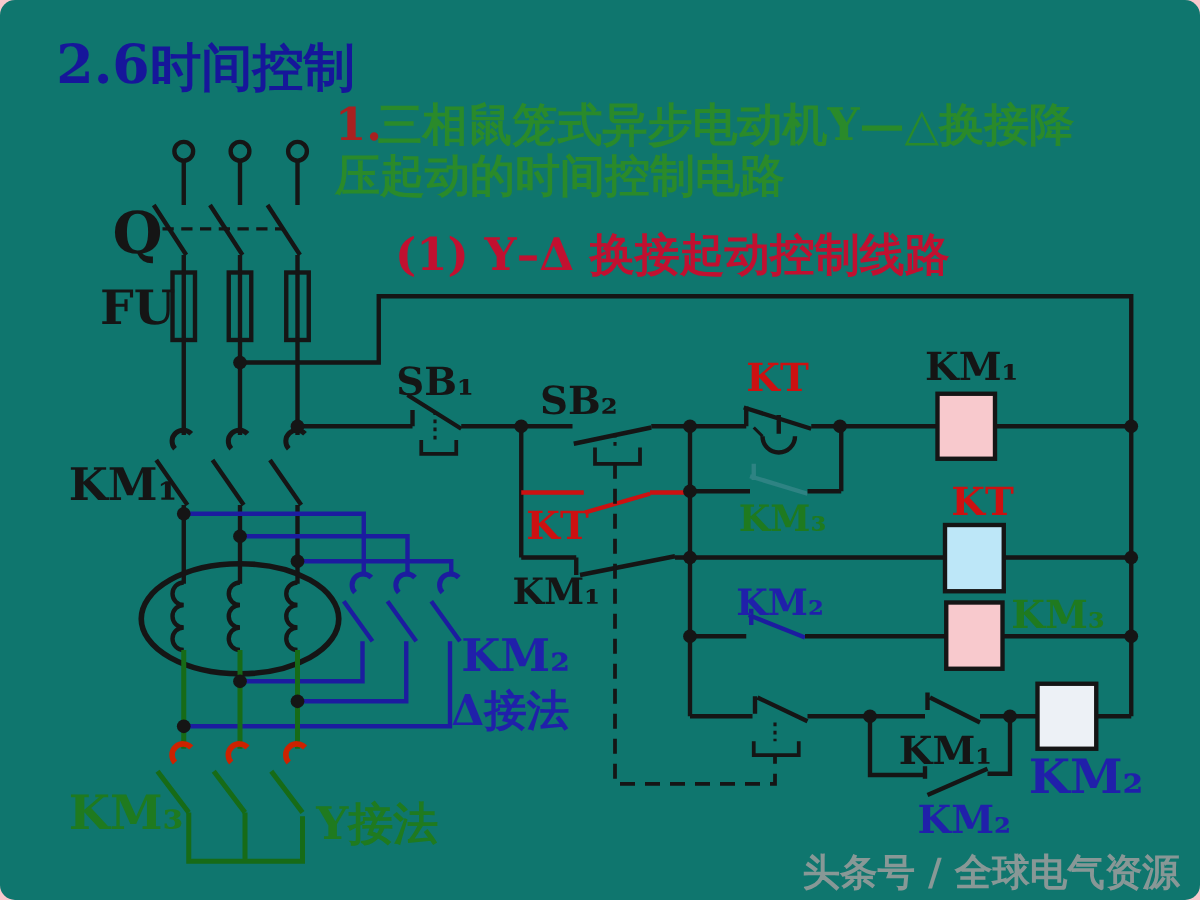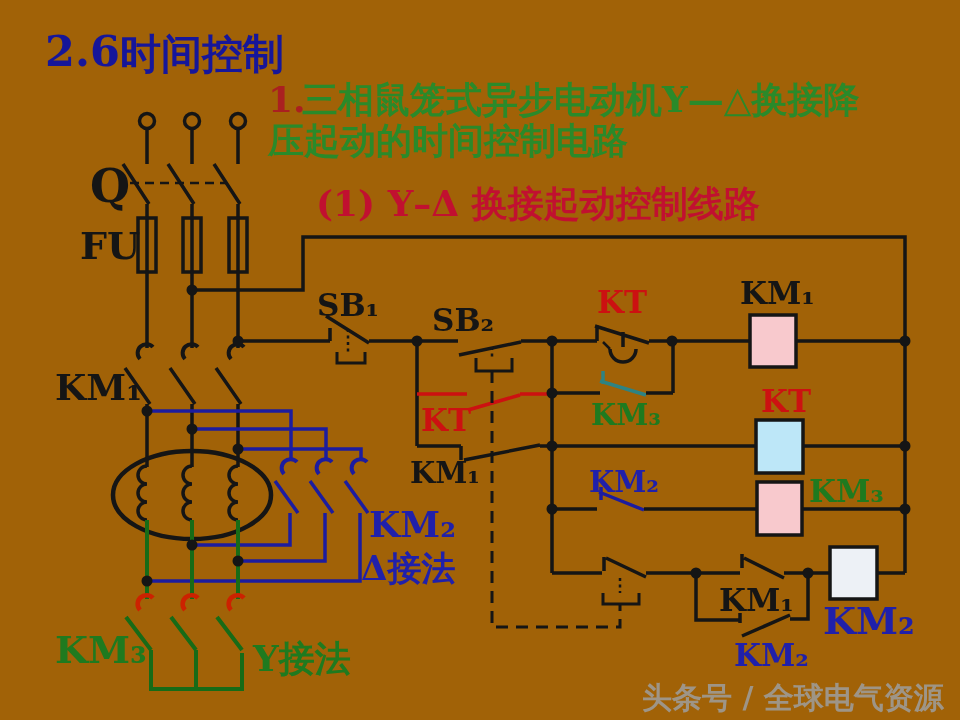--- a/index.html
+++ b/index.html
@@ -1,17 +1,17 @@
 <!DOCTYPE html>
 <html><head>
 <meta charset="utf-8">
 <style>
   html,body{margin:0;padding:0;}
   body{background:#f8c9cd;}
-  .slide{position:relative;width:960px;height:720px;background:#a16207;overflow:hidden;}
+  .slide{position:relative;width:960px;height:720px;background:#0f766e;overflow:hidden;border-radius:12px;}
   svg{position:absolute;left:0;top:0;}
   text{font-family:"DejaVu Serif","Liberation Serif",serif;font-weight:bold;}
   .wm{opacity:.85;}
 </style>
 </head>
 <body>
 
 <div class="slide">
 <svg width="960" height="720" viewBox="0 0 960 720">
 

